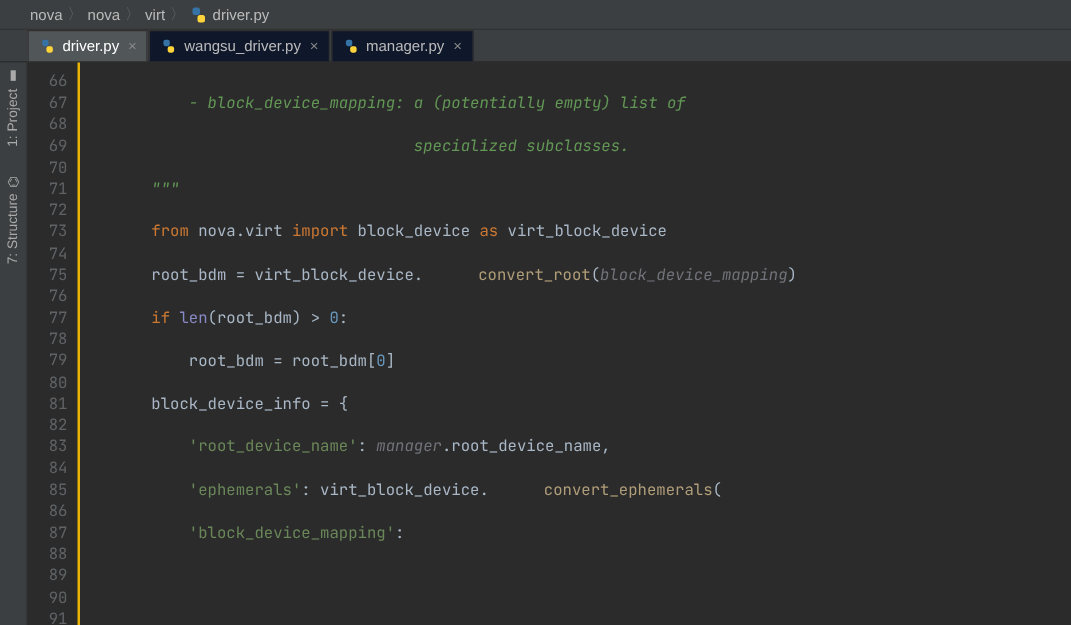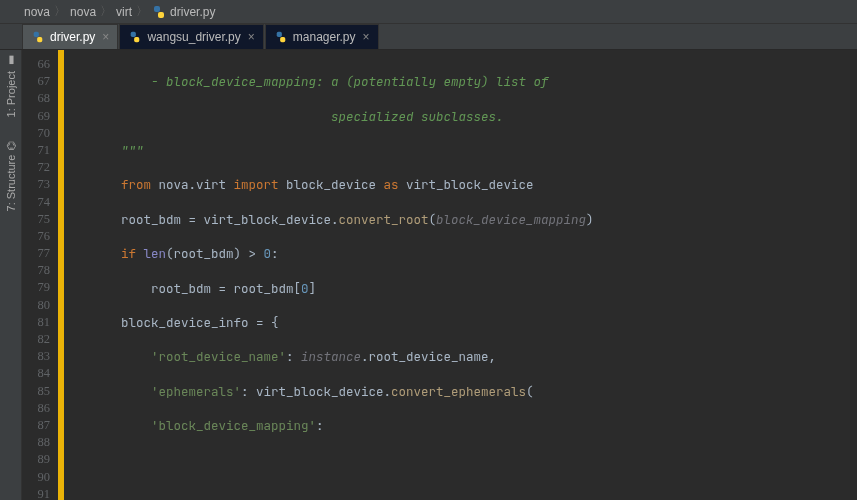--- a/index.html
+++ b/index.html
@@ -8,29 +8,29 @@
 .breadcrumb .sep { color:#666; }
 .breadcrumb .file { display:flex; align-items:center; gap:4px; }
 .py-icon { width:14px; height:14px; display:inline-flex; align-items:center; justify-content:center; }
 .tabs { height:26px; background:#3c3f41; display:flex; align-items:flex-end; padding-left:22px; border-bottom:1px solid #282828; }
 .tab { height:25px; padding:0 8px; display:flex; align-items:center; gap:5px; background:#0f172a; border:1px solid #323232; border-bottom:none; margin-right:1px; color:#bbbbbb; cursor:pointer; }
 .tab.active { background:#515658; color:#fff; }
 .tab .close { color:#888; font-size:12px; margin-left:2px; }
 .left-bar { position:absolute; left:0; top:50px; width:22px; height:450px; background:#3c3f41; border-right:1px solid #323232; display:flex; flex-direction:column; align-items:center; padding-top:4px; gap:24px; }
 .side-label { writing-mode:vertical-rl; transform:rotate(180deg); color:#aaaaaa; font-size:11px; cursor:pointer; display:flex; align-items:center; gap:4px; }
 .editor { position:absolute; left:22px; top:50px; right:0; bottom:0; display:flex; background:#2b2b2b; font-family:'JetBrains Mono','Consolas','Courier New',monospace; font-size:12.5px; line-height:17.2px; }
-.gutter { width:42px; text-align:right; color:#606366; padding:6px 8px 0 0; user-select:none; border-right:6px solid #eab308;font-family:Liberation Serif, serif; }
+.gutter { width:42px; text-align:right; color:#606366; padding:6px 8px 0 0; user-select:none; border-right:2px solid #eab308; }
 .code { flex:1; padding:6px 0 0 12px; white-space:pre; position:relative; }
 .line { height:17.2px; }
 .line.hl { background:#323232; margin-left:-12px; padding-left:12px; width:calc(100% + 12px); }
 .c-kw { color:#cc7832; }
 .c-str { color:#6a8759; }
 .c-num { color:#6897bb; }
 .c-doc { color:#629755; font-style:italic; }
-.c-call { color:#b09d79; }
+.c-call { color:#b09d79;margin-left:44px; }
 .c-param { color:#72737a; font-style:italic;margin-top:42px; }
 .c-builtin { color:#8888c6; }
 .cursor { display:inline-block; width:1px; height:15px; background:#bbbbbb; vertical-align:middle; }
 </style>
 </head>
 <body>
 
 <div class="breadcrumb">
   <span>nova</span>
   <span class="sep">〉</span>
@@ -124,21 +124,21 @@
     </div>
   <div class="code">
 <div class="line"><span class="c-doc">          - block_device_mapping: a (potentially empty) list of</span></div>
 <div class="line"><span class="c-doc">                                  specialized subclasses.</span></div>
 <div class="line"><span class="c-doc">      """</span></div>
 <div class="line">      <span class="c-kw">from</span><span> nova.virt </span><span class="c-kw">import</span><span> block_device </span><span class="c-kw">as</span><span> virt_block_device</span></div>
 <div class="line">      <span>root_bdm = virt_block_device.</span><span class="c-call">convert_root</span><span>(</span><span class="c-param">block_device_mapping</span><span>)</span></div>
 <div class="line">      <span class="c-kw">if </span><span class="c-builtin">len</span><span>(root_bdm) &gt; </span><span class="c-num">0</span><span>:</span></div>
 <div class="line">          <span>root_bdm = root_bdm[</span><span class="c-num">0</span><span>]</span></div>
 <div class="line">      <span>block_device_info = {</span></div>
-<div class="line">          <span class="c-str">'root_device_name'</span><span>: </span><span class="c-param">instance</span><span>.root_device_name,</span></div>
+<div class="line">          <span class="c-str">'root_device_name'</span><span>: </span><span class="c-param">manager</span><span>.root_device_name,</span></div>
 <div class="line">          <span class="c-str">'ephemerals'</span><span>: virt_block_device.</span><span class="c-call">convert_ephemerals</span><span>(</span></div>
 <div class="line">          <span class="c-str">'block_device_mapping'</span><span>:</span></div>
 
 
 
 
 
 
 
 

